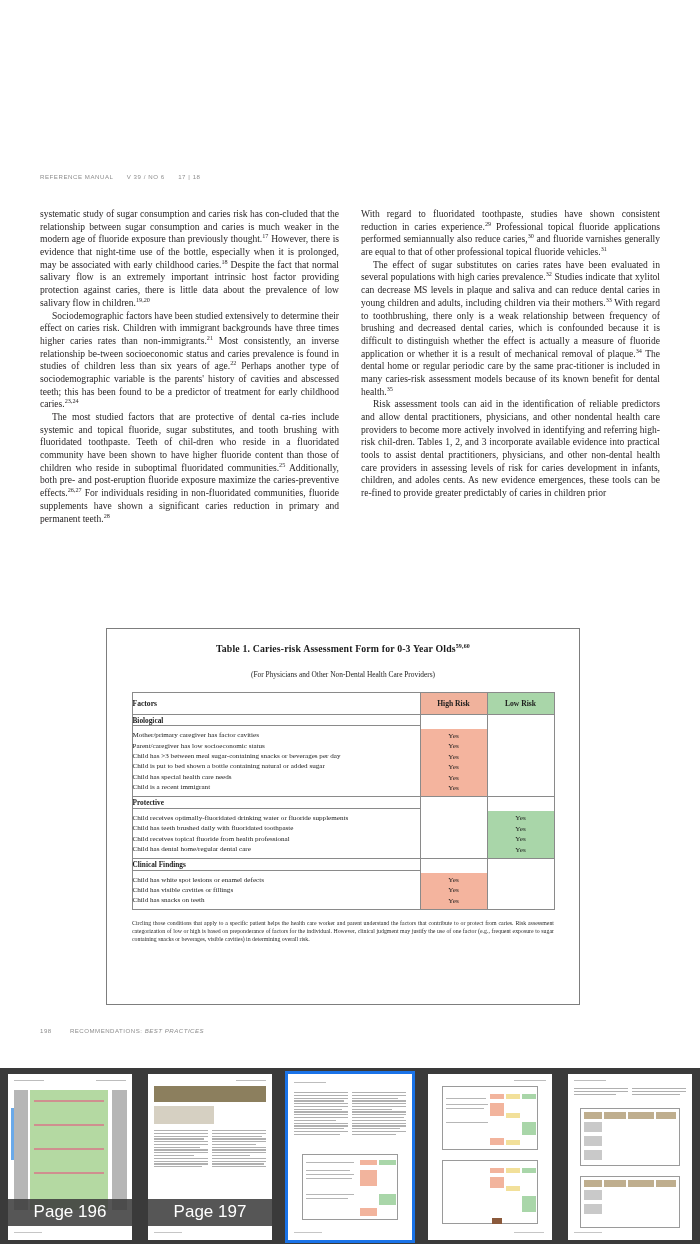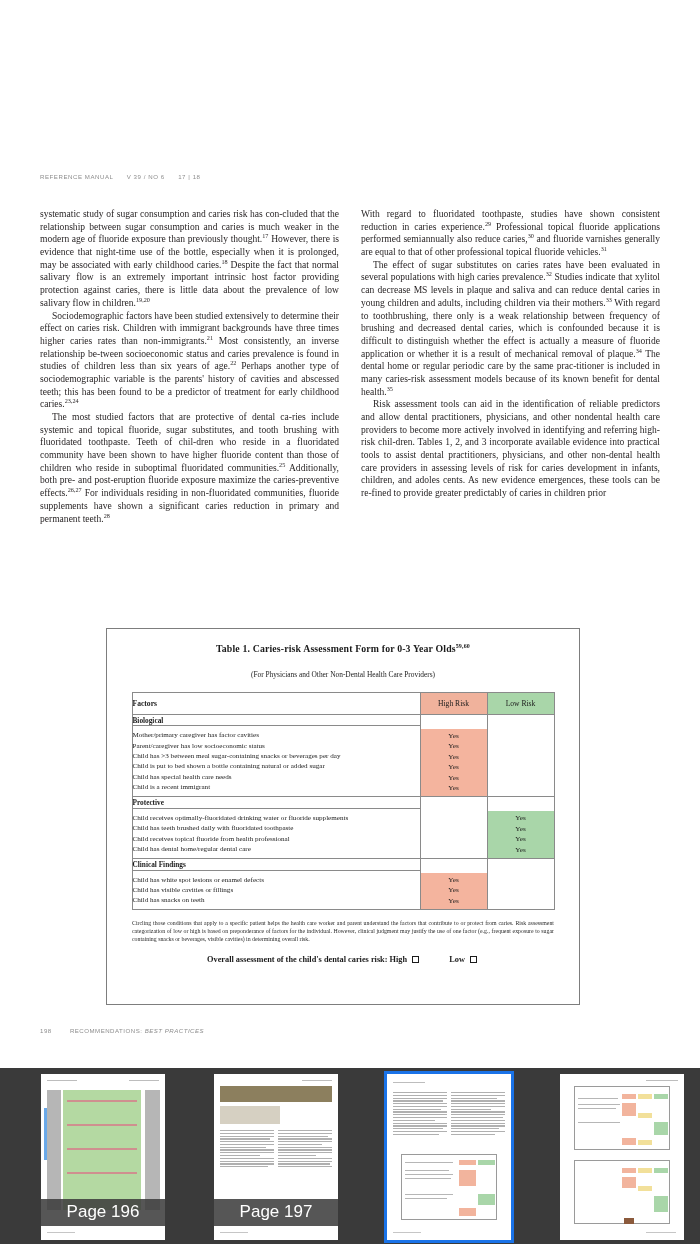--- a/index.html
+++ b/index.html
@@ -112,21 +112,21 @@
     font-size: 7.6px;
     font-weight: bold;
     font-family: "Liberation Serif", serif;
     color: #1b1b1b;
     background: #ffffff;
     height: 22px;
   }
   th.hdr-high, th.hdr-low {
     text-align: center;
     font-size: 7.6px;
-    font-weight: normal;
+    font-weight: bold;
     font-family: "Liberation Serif", serif;
     color: #1b1b1b;
     height: 22px;
   }
   th.hdr-high { background: #f0b29c; }
   th.hdr-low  { background: #a9d6a9; }
 
   td.sec-label {
     padding: 4px 0 2px 10px;
     font-size: 7.3px;
@@ -209,21 +209,20 @@
   }
   .thumb-cell {
     position: relative;
     width: 140px;
     height: 176px;
     flex: 0 0 140px;
     display: flex;
     justify-content: center;
     align-items: flex-start;
     padding-top: 6px;
-    margin-left: 33px;
   }
   .thumb-page {
     position: relative;
     width: 124px;
     height: 166px;
     background: #ffffff;
     overflow: hidden;
   }
   .thumb-cell.selected .thumb-page {
     outline: 3px solid #1a73e8;
@@ -381,26 +380,20 @@
             <div class="item-line">Child has white spot lesions or enamel defects</div>
             <div class="item-line">Child has visible cavities or fillings</div>
             <div class="item-line">Child has snacks on teeth</div>
           </td>
         </tr>
       </tbody>
     </table>
 
     <div class="fig-note">Circling those conditions that apply to a specific patient helps the health care worker and parent understand the factors that contribute to or protect from caries. Risk assessment categorization of low or high is based on preponderance of factors for the individual. However, clinical judgment may justify the use of one factor (e.g., frequent exposure to sugar containing snacks or beverages, visible cavities) in determining overall risk.</div>
 
-    <div class="fig-overall">
-      <span>Overall assessment of the child's dental caries risk:</span>
-      <span>High</span><span class="box"></span>
-      <span class="gap"></span>
-      <span>Low</span><span class="box"></span>
-    </div>
   </div>
 
   <div class="page-footer">
     <span class="num">198</span>
     <span>RECOMMENDATIONS:</span>
     <span class="ital">BEST PRACTICES</span>
   </div>
 </div>
 
 <div id="thumb-strip">

